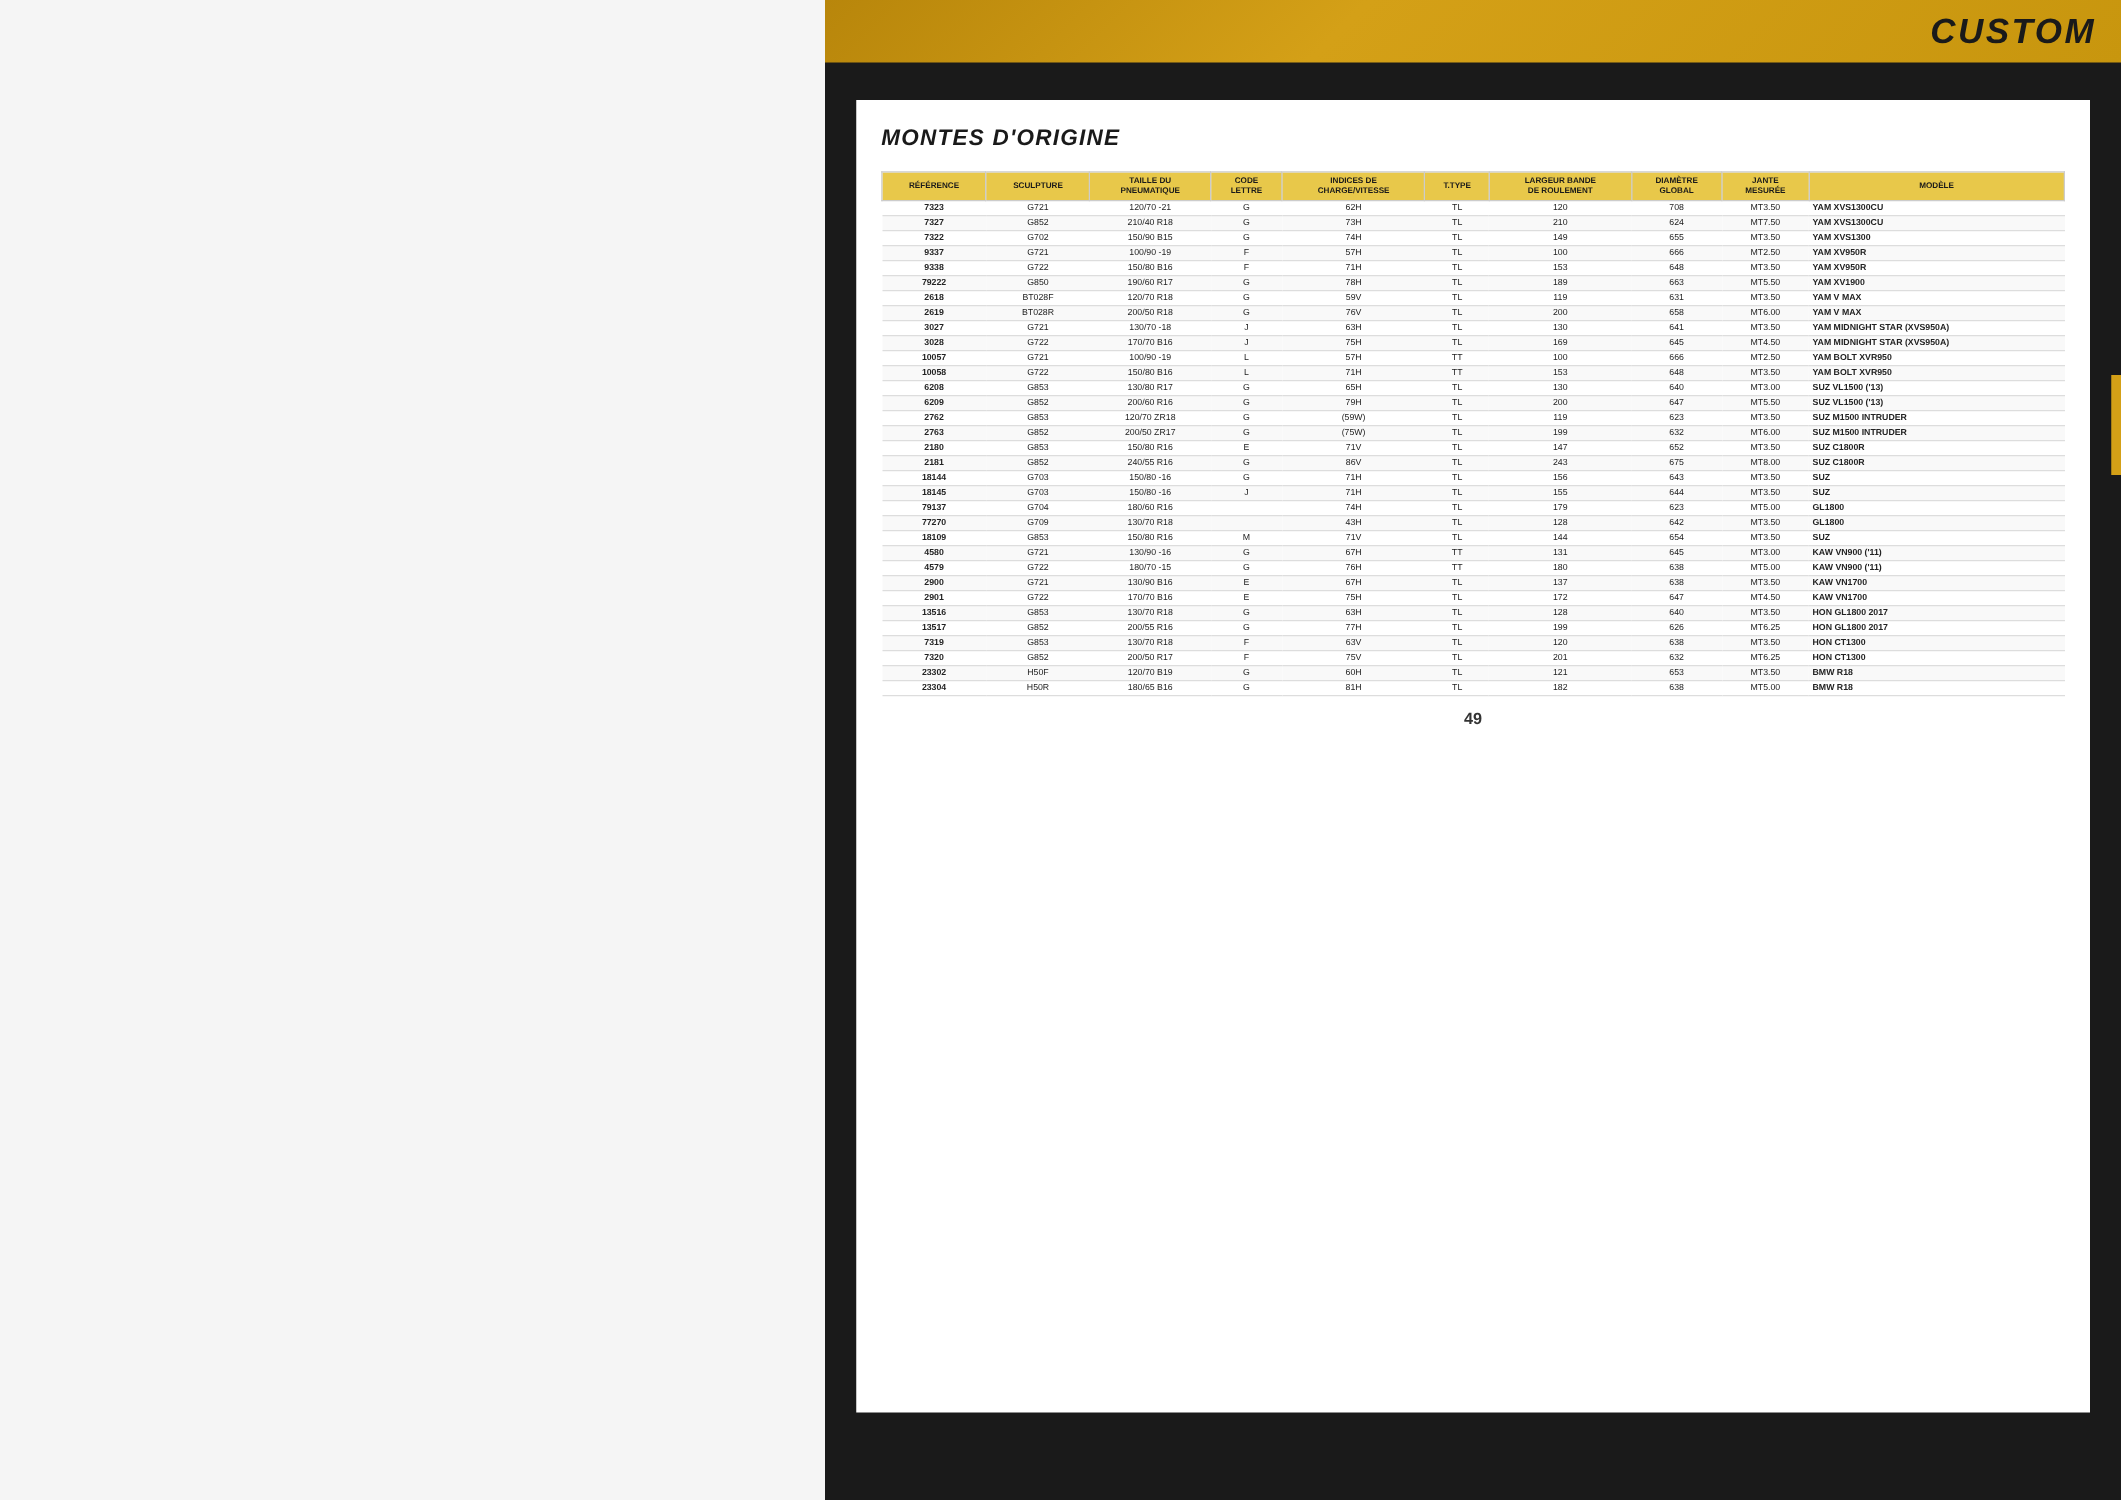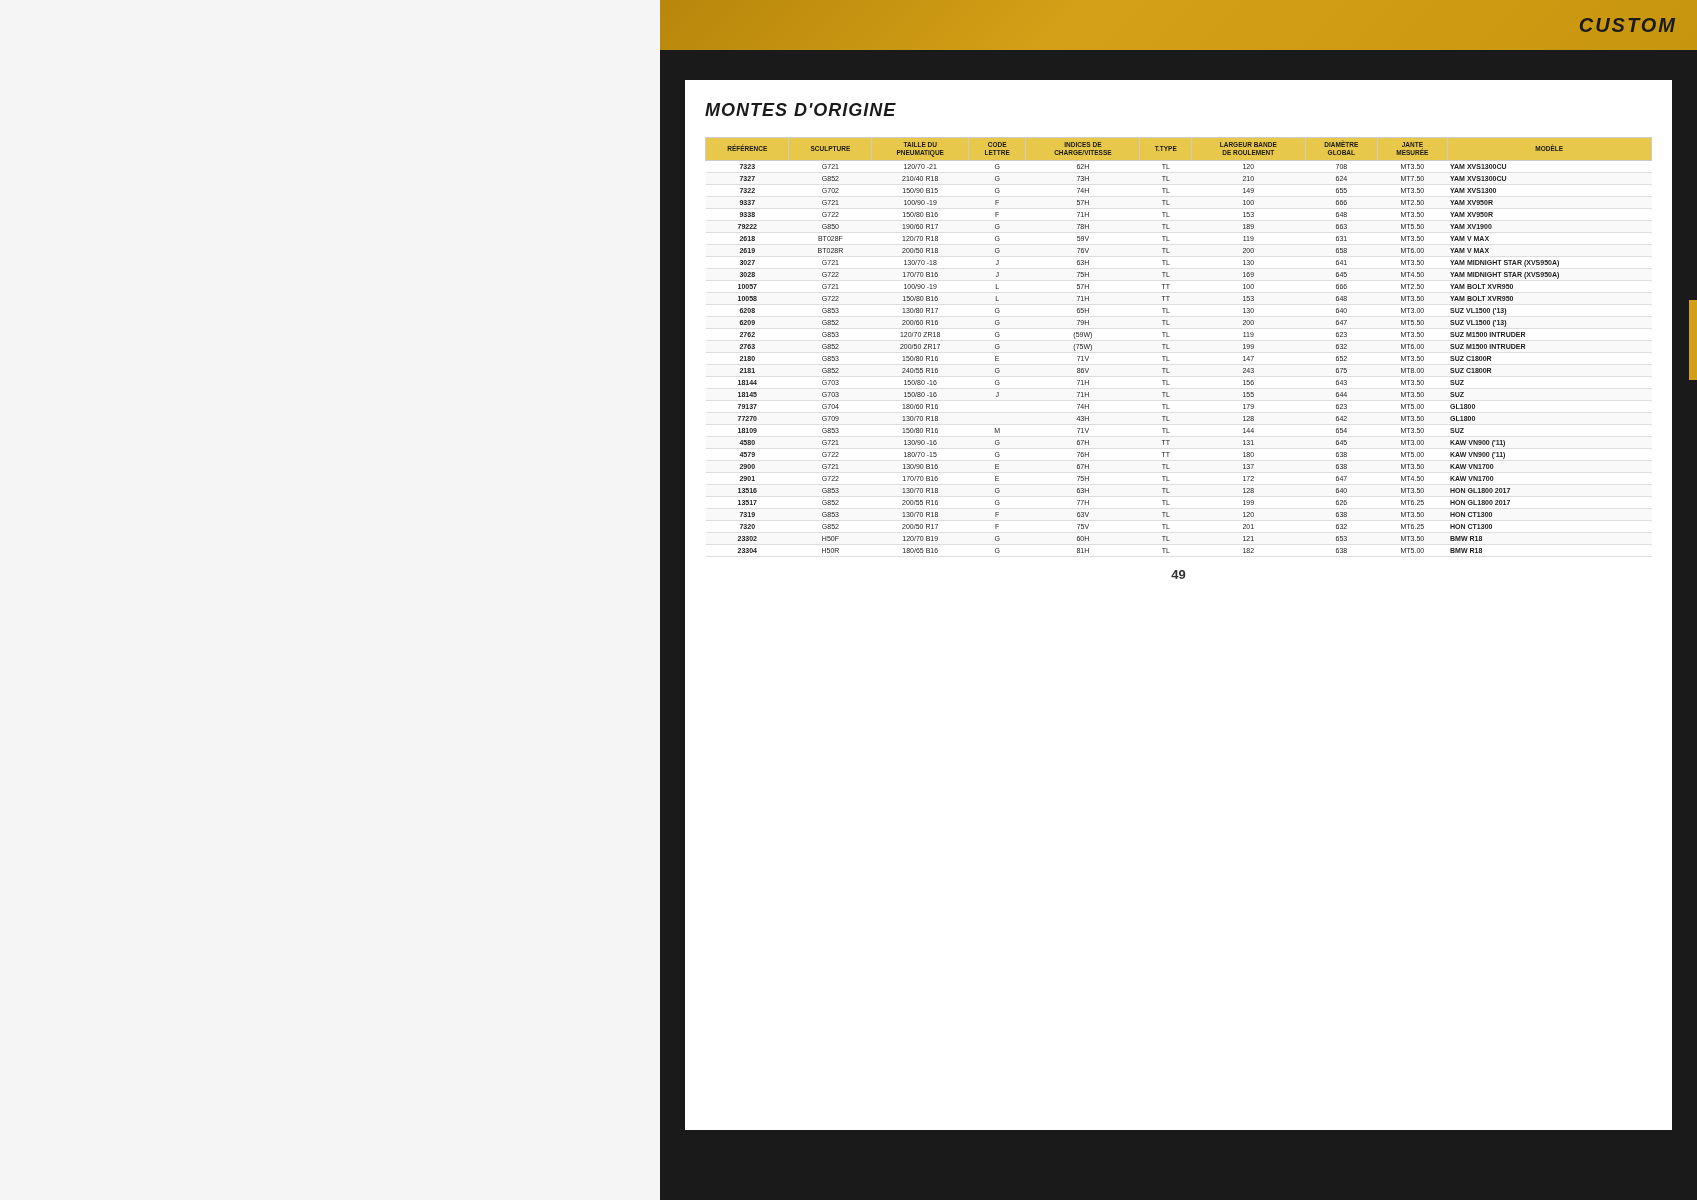--- a/index.html
+++ b/index.html
@@ -30,21 +30,21 @@
     .header-strip {
       width: 100%;
       height: 50px;
       background: linear-gradient(135deg, #b8860b 0%, #d4a017 40%, #c8960e 100%);
       display: flex;
       align-items: center;
       justify-content: flex-end;
       padding-right: 20px;
     }
     .header-title {
-      font-size: 20px;
+      font-size: 28px;
       font-weight: 900;
       font-style: italic;
       color: #1a1a1a;
       letter-spacing: 2px;
       text-transform: uppercase;
     }
     
     .content-area {
       background: #fff;
       margin: 30px 25px 25px 25px;

